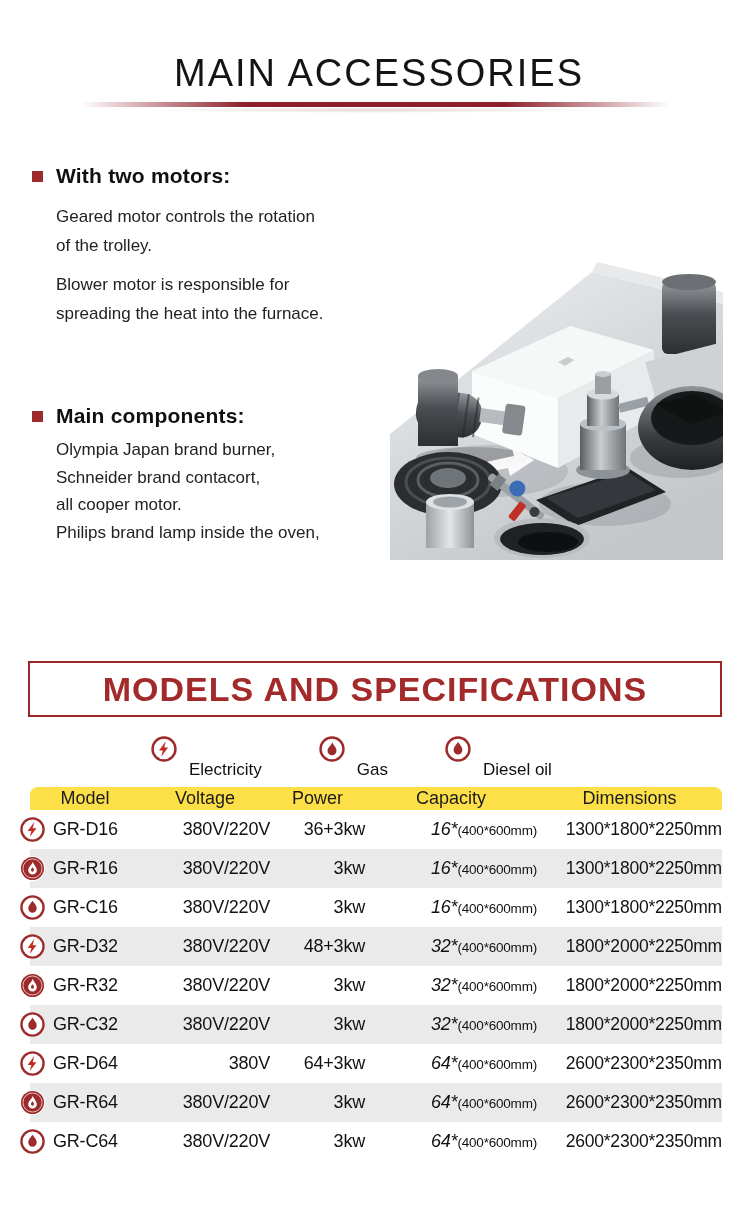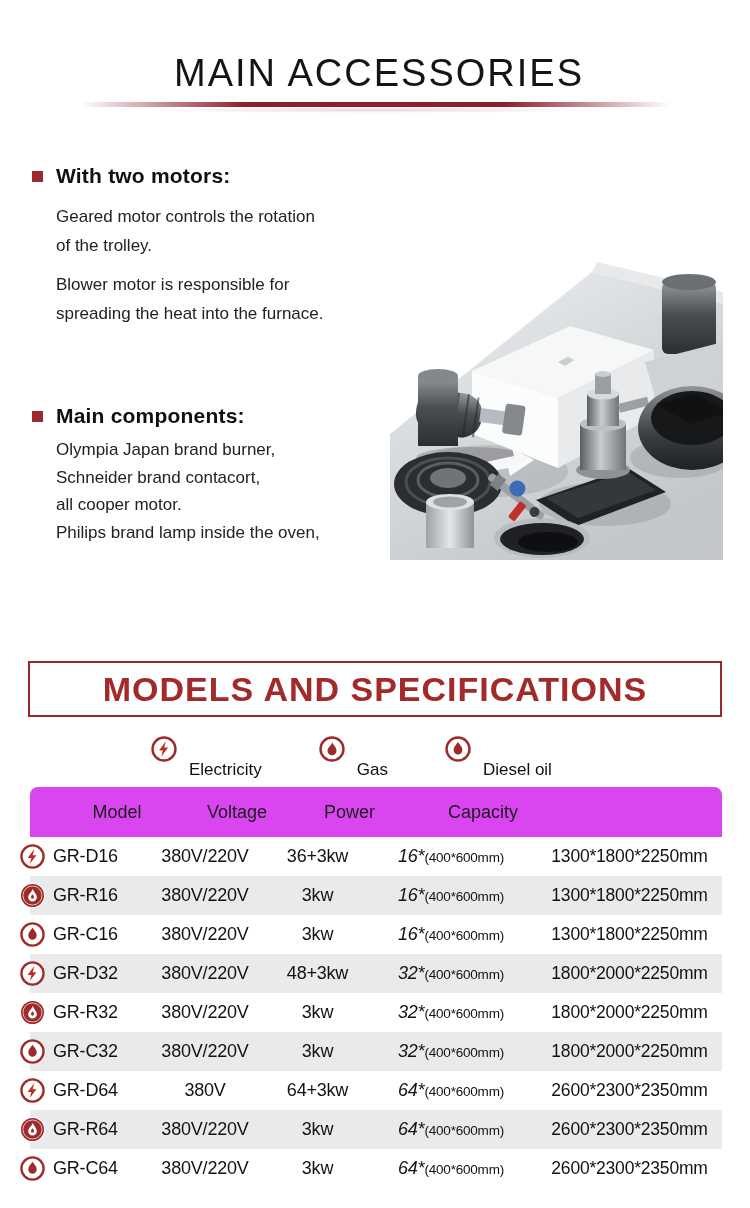--- a/index.html
+++ b/index.html
@@ -38,26 +38,26 @@
   .spec-banner-title { font-size:34px; font-weight:bold; color:#a32a2a; letter-spacing:1px; }
 
   
   .legend { position:absolute; left:150px; top:733px; height:32px; display:flex; align-items:center; gap:56px; }
   .legend-item { display:flex; align-items:center; gap:11px; }
   .licon { width:28px; height:28px; display:inline-block; }
   .legend-label { font-size:17px; color:#101010;margin-top:42px; }
 
   
   .spec-table { position:absolute; left:30px; top:787px; width:692px; }
-  .thead { display:grid; grid-template-columns:110px 130px 95px 172px 185px; height:50px;
-    background:#d946ef; border-radius:8px 8px 0 0; align-items:center;padding-left:32px; }
+  .thead { display:grid; grid-template-columns:110px 130px 95px 172px 185px; height:23px;
+    background:#fde047; border-radius:8px 8px 0 0; align-items:center; }
   .th { text-align:center; font-size:18px; color:#1b1b1b; }
   .trow { display:grid; grid-template-columns:110px 130px 95px 172px 185px; height:39px; align-items:center; background:#fff; }
   .trow.alt { background:#eaeaea; }
-  .cell { text-align:center; font-size:18px; color:#121212; letter-spacing:-0.2px; white-space:nowrap; }
+  .cell { text-align:right; font-size:18px; color:#121212; letter-spacing:-0.2px; white-space:nowrap; }
   .c-model { display:flex; align-items:center; text-align:left; gap:7px; }
   .ricon { width:27px; height:27px; flex:0 0 auto; margin-left:-11px; display:inline-block; }
   .ricon svg, .licon svg { width:100%; height:100%; display:block; }
   .m-txt { font-size:18px; }
   .cap-qty { font-size:18px;font-style:italic; }
   .cap-size { font-size:13.5px; letter-spacing:-0.2px; }
   .c-dim { font-size:17.5px; }
 </style>
 </head>
 <body>
@@ -229,20 +229,21 @@
       <span class="legend-label">Diesel oil</span>
     </div>
   </div>
 
   <div class="spec-table">
     <div class="thead">
       <div class="th">Model</div>
       <div class="th">Voltage</div>
       <div class="th">Power</div>
       <div class="th">Capacity</div>
+      <div class="th">Dimensions</div>
     </div>
     <div>
   <div class="trow">
     <div class="cell c-model">
       <span class="ricon">
               <svg viewBox="0 0 30 30">
                 <circle cx="15" cy="15" r="14" fill="#fff"></circle>
                 <circle cx="15" cy="15" r="12.3" fill="#fff" stroke="#9e2b2b" stroke-width="2.6"></circle>
                 <path d="M17 6.8 L9.6 16.6 h4.2 l-1.8 6.8 7.4-9.9 h-4.2 z" fill="#c42a22"></path>
               </svg>

